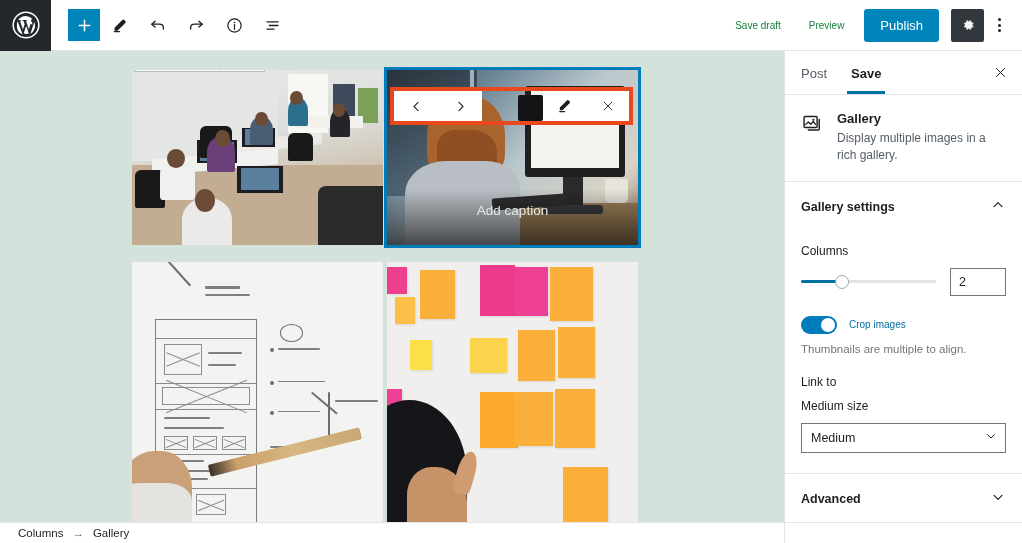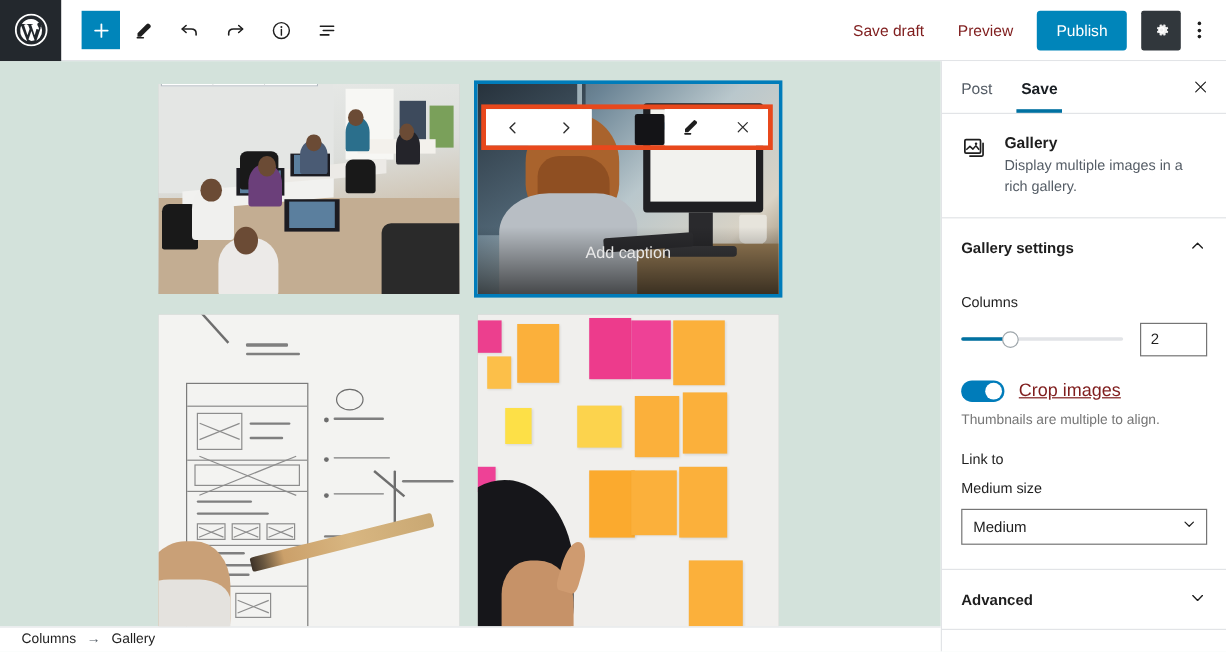--- a/index.html
+++ b/index.html
@@ -30,21 +30,21 @@
     width: 36px; height: 36px; display: flex; align-items: center; justify-content: center;
     background: transparent; border: none; cursor: pointer; color: #1e1e1e;
   }
   .tb-btn.primary { background: #0085ba; color: #ffffff; width: 32px; height: 32px; }
   .tb-btn.primary svg { stroke: #ffffff; }
 
   .tb-right {
     margin-left: auto; display: flex; align-items: center; gap: 0; padding-right: 8px;
   }
   .link-btn {
-    background: none; border: none; color: #7f1d1d; font-size: 13px;
+    background: none; border: none; color: #15803d; font-size: 10px;
     font-family: "Liberation Sans", sans-serif; cursor: pointer;
     padding: 8px 14px; white-space: nowrap;
   }
   .publish-btn {
     background: #0085ba; color: #fff; border: none; border-radius: 3px;
     font-size: 13px; font-family: "Liberation Sans", sans-serif;
     padding: 0 16px; height: 33px; cursor: pointer; margin-left: 6px;
   }
   .gear-btn {
     width: 33px; height: 33px; background: #31373c; border: none; border-radius: 2px;
@@ -58,21 +58,21 @@
   .dots-v i { width: 3px; height: 3px; border-radius: 50%; background: #1e1e1e; display: block; }
 
   
   .canvas {
     position: absolute; top: 51px; left: 0; width: 784px; height: 471px;
     background: #d3e2db; overflow: hidden;
   }
   .gallery {
     position: absolute; left: 132px; top: 19px;
     width: 520px;
-    display: flex; flex-wrap: wrap; gap: 17px 15px;
+    display: flex; flex-wrap: wrap; gap: 17px 4px;
   }
   .gitem {
     position: relative; width: 251px; overflow: hidden; background: #cfcfcf;
   }
   .gitem.r1 { height: 175px; }
   .gitem.r2 { height: 270px; }
   .gitem .photo { position: absolute; inset: 0; }
 
   .gitem.selected { outline: 3px solid #007cba; outline-offset: 0; }
 
@@ -171,21 +171,21 @@
 
   .toggle-row { display: flex; align-items: center; gap: 12px; margin-bottom: 7px; }
   .toggle {
     width: 36px; height: 18px; border-radius: 9px; background: #007cba;
     position: relative; cursor: pointer; flex: 0 0 36px;
   }
   .toggle .knob {
     position: absolute; top: 2px; right: 2px; width: 14px; height: 14px;
     border-radius: 50%; background: #fff;
   }
-  .toggle-label { font-size: 15px; color: #7f1d1d; text-decoration: underline; }
+  .toggle-label { font-size: 10px; color: #0369a1; }
   .help-text { font-size: 11.5px; color: #757575; line-height: 1.4; margin-bottom: 18px; }
 
   .select-wrap { position: relative; margin-bottom: 2px; }
   .select-box {
     width: 100%; height: 30px; border: 1px solid #757575; background: #fff;
     font-size: 12.5px; color: #1e1e1e; padding: 0 26px 0 9px; cursor: pointer;
     font-family: "Liberation Sans", sans-serif; text-align: left;
     display: flex; align-items: center;
   }
   .select-chev {

